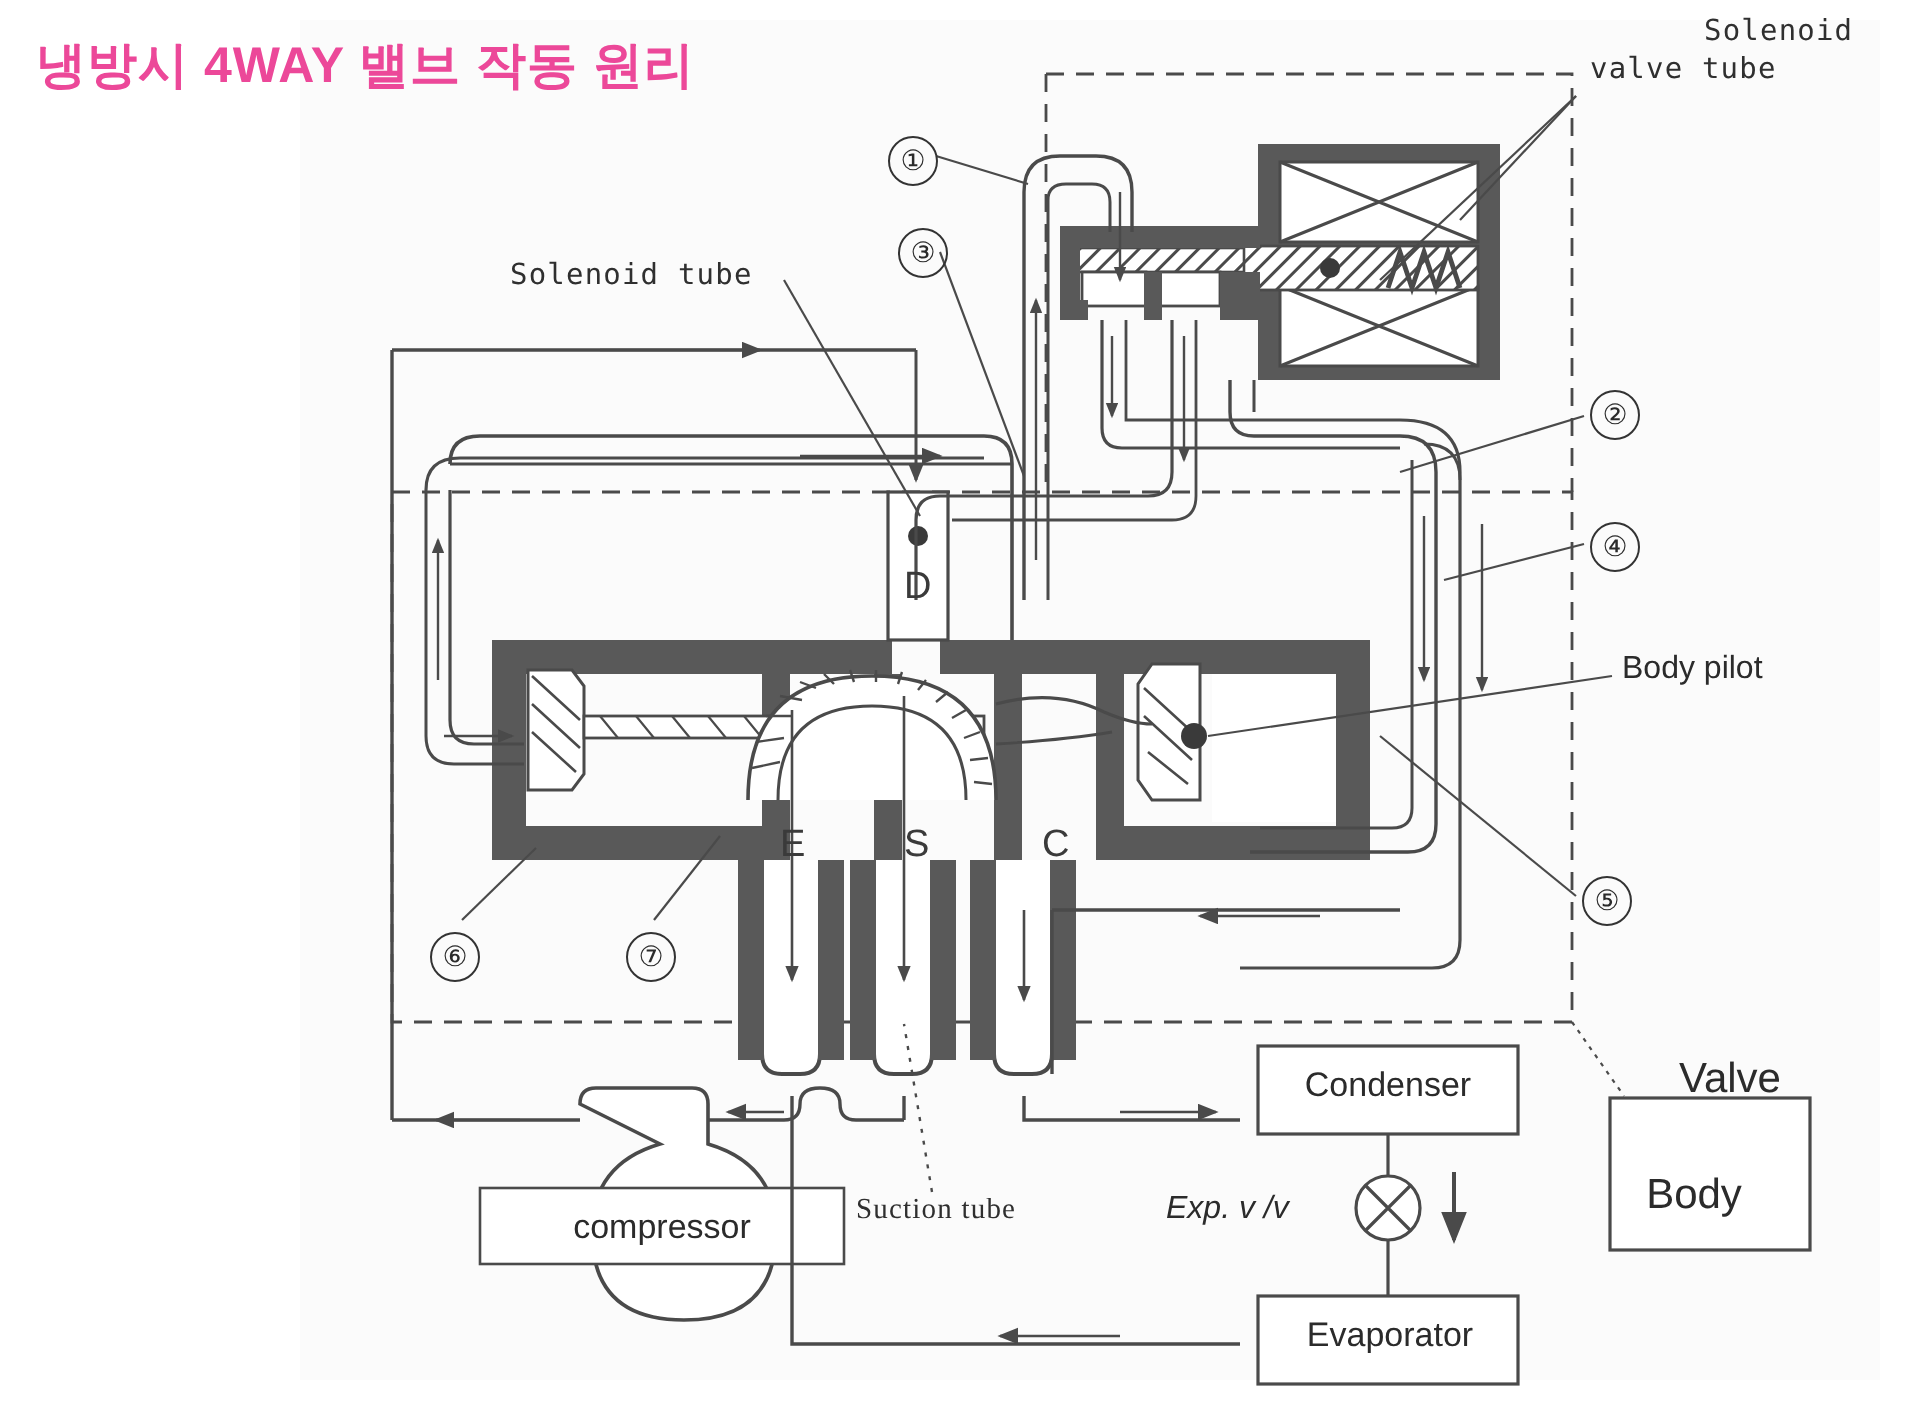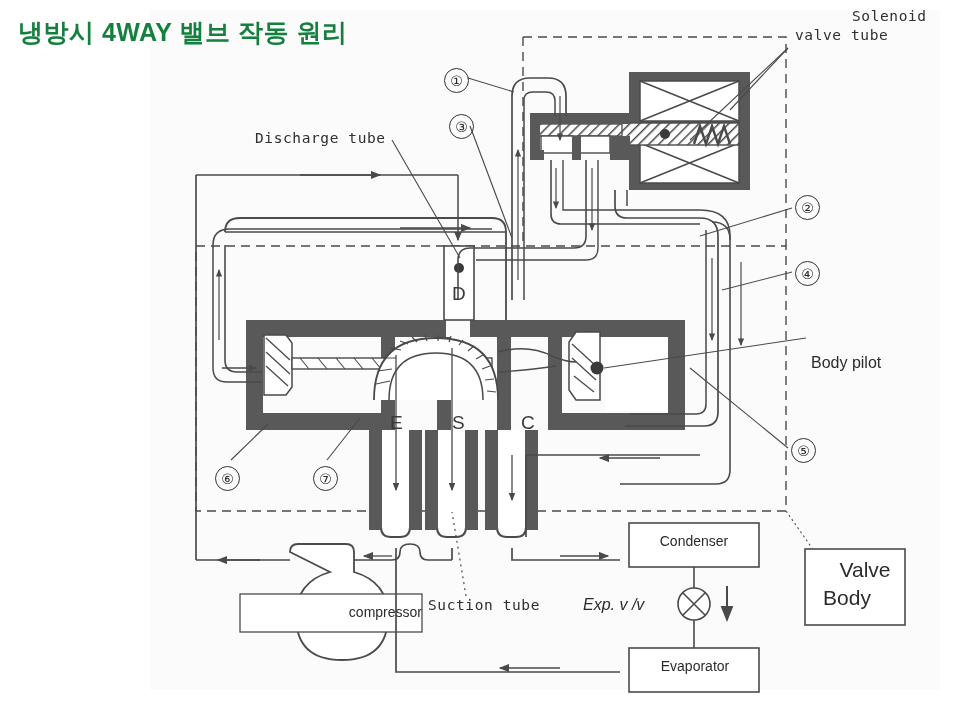--- a/index.html
+++ b/index.html
@@ -30,21 +30,21 @@
     letter-spacing:0.6px;
   }
   .lbl2{
     position:absolute;
     font-family:"Liberation Sans",sans-serif;
     font-size:16px;color:#2b2b2b;white-space:nowrap;
   }
   .boxlbl{
     position:absolute;
     font-family:"Liberation Sans",sans-serif;
-    font-size:14px;color:#2b2b2b;white-space:nowrap;
+    font-size:17px;color:#2b2b2b;white-space:nowrap;
     text-align:center;
   }
   .cnum{
     position:absolute;
     width:23px;height:23px;border:1.4px solid #333;border-radius:50%;
     font-family:"DejaVu Sans",sans-serif;font-size:14px;
     display:flex;align-items:center;justify-content:center;
     color:#2b2b2b;
   }
   .porttag{
@@ -53,21 +53,21 @@
     font-size:19px;color:#3a3a3a;
   }
 </style>
 </head>
 <body>
 
 <div id="stage">
 
   <div class="scan-tint"></div>
 
-  <div class="title" style="color:#15803d">냉방시 4WAY 밸브 작동 원리</div>
+  <div class="title" style="color:#ec4899">냉방시 4WAY 밸브 작동 원리</div>
 
   <svg width="960" height="701">
     <defs>
       <marker id="ar" markerWidth="9" markerHeight="9" refX="7" refY="3.2" orient="auto">
         <path d="M0,0 L8,3.2 L0,6.4 z" fill="#4a4a4a"></path>
       </marker>
       <marker id="arS" markerWidth="7" markerHeight="7" refX="5.5" refY="2.6" orient="auto">
         <path d="M0,0 L6.4,2.6 L0,5.2 z" fill="#4a4a4a"></path>
       </marker>
       <pattern id="hatch" patternUnits="userSpaceOnUse" width="7" height="7" patternTransform="rotate(45)">
@@ -278,40 +278,40 @@
       <path d="M792,272 L722,290" stroke-width="1.1"></path>
       <path d="M788,448 L690,368" stroke-width="1.1"></path>
       <path d="M231,460 L268,424" stroke-width="1.1"></path>
       <path d="M327,460 L360,418" stroke-width="1.1"></path>
     </g>
   </svg>
 
   <div class="lbl" style="left:812px;top:8px;margin-left:40px;">Solenoid</div>
   <div class="lbl" style="left:795px;top:27px;">valve tube</div>
 
-  <div class="lbl" style="left:255px;top:130px;">Discharge tube</div>
-
-  <div class="lbl2" style="left:811px;top:326px;margin-top:28px;">Body pilot</div>
-
-  <div class="lbl" style="left:428px;top:597px;">Suction tube</div>
+  <div class="lbl" style="left:255px;top:130px;">Solenoid tube</div>
+
+  <div class="lbl2" style="left:811px;top:326px;">Body pilot</div>
+
+  <div class="lbl" style="left:428px;top:597px;font-family:Liberation Serif, serif;">Suction tube</div>
 
   <div class="lbl2" style="left:583px;top:596px;font-style:italic;">Exp. v /v</div>
 
   <div class="porttag" style="left:452px;top:283px;">D</div>
   <div class="porttag" style="left:390px;top:412px;">E</div>
   <div class="porttag" style="left:452px;top:412px;">S</div>
   <div class="porttag" style="left:521px;top:412px;">C</div>
 
   <div class="cnum" style="left:444px;top:68px;">①</div>
   <div class="cnum" style="left:795px;top:195px;">②</div>
   <div class="cnum" style="left:449px;top:114px;">③</div>
   <div class="cnum" style="left:795px;top:261px;">④</div>
   <div class="cnum" style="left:791px;top:438px;">⑤</div>
   <div class="cnum" style="left:215px;top:466px;">⑥</div>
   <div class="cnum" style="left:313px;top:466px;">⑦</div>
 
-  <div class="boxlbl" style="left:240px;top:604px;width:182px;text-align:right;">compressor</div>
+  <div class="boxlbl" style="left:240px;top:604px;width:182px;">compressor</div>
   <div class="boxlbl" style="left:629px;top:533px;width:130px;">Condenser</div>
   <div class="boxlbl" style="left:629px;top:658px;width:132px;">Evaporator</div>
-  <div class="boxlbl" style="left:805px;top:558px;width:120px;font-size:21px;">Valve</div>
+  <div class="boxlbl" style="left:805px;top:528px;width:120px;font-size:21px;">Valve</div>
   <div class="boxlbl" style="left:805px;top:586px;width:84px;font-size:21px;">Body</div>
 
 </div>
 
 </body></html>

